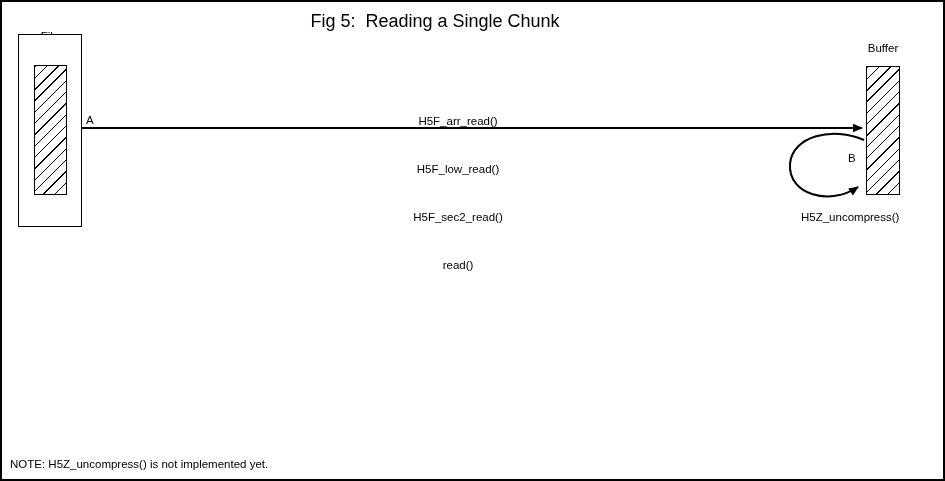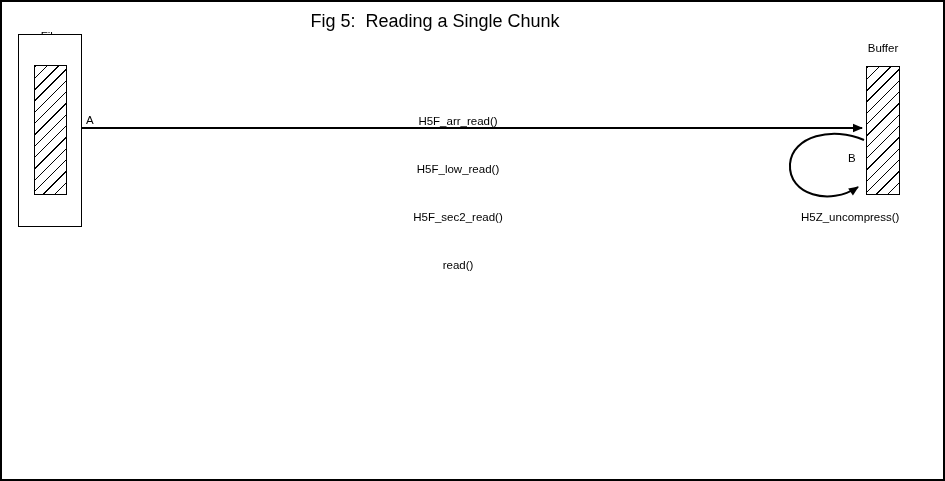--- a/index.html
+++ b/index.html
@@ -74,20 +74,21 @@
 
   <div class="abs small call-stack">
     <div>H5F_arr_read()</div>
     <div>H5F_low_read()</div>
     <div>H5F_sec2_read()</div>
     <div>read()</div>
   </div>
 
   <div class="abs small loop-caption">H5Z_uncompress()</div>
 
+  <div class="abs small note">NOTE: H5Z_uncompress() is not implemented yet.</div>
 
   <svg class="abs arrow-layer" viewBox="0 0 941 477" xmlns="http://www.w3.org/2000/svg">
     <defs>
       <marker id="ah" viewBox="0 0 10 10" refX="9" refY="5" markerWidth="14" markerHeight="10" orient="auto" markerUnits="userSpaceOnUse">
         <path d="M0,0.8 L10,5 L0,9.2 z" fill="#000000"></path>
       </marker>
     </defs>
     <path d="M 79,126 L 860,126" stroke="#000000" stroke-width="2" fill="none" marker-end="url(#ah)"></path>
     <path d="M 862,138 C 831,124 790,134 788,162 C 786,193 828,204 856,185" stroke="#000000" stroke-width="2" fill="none" marker-end="url(#ah)"></path>
   </svg>

